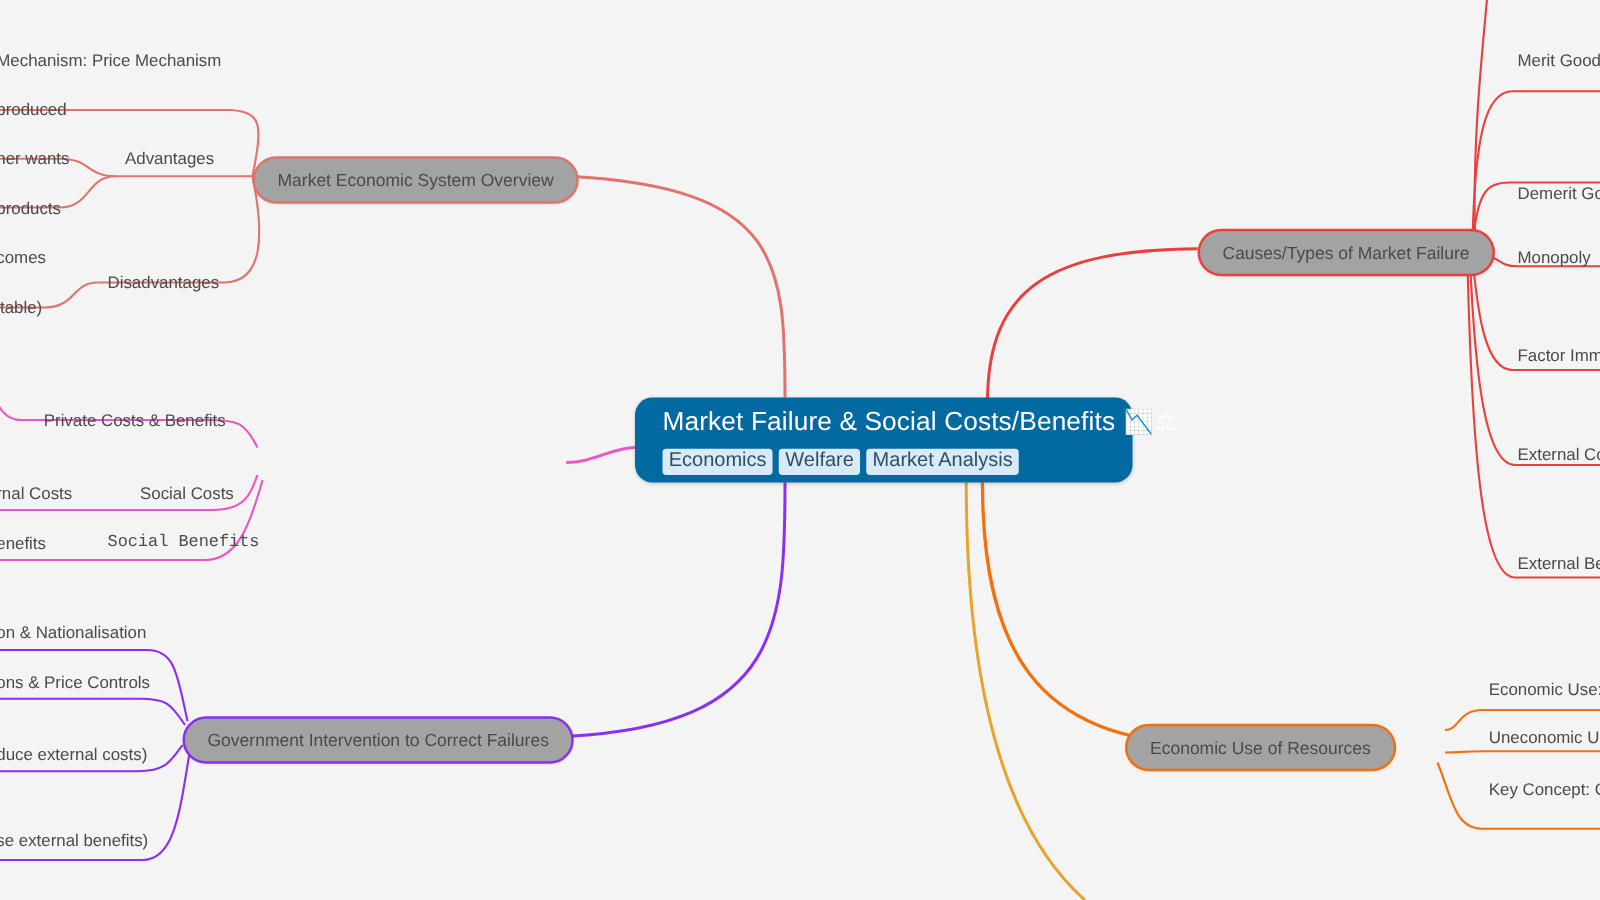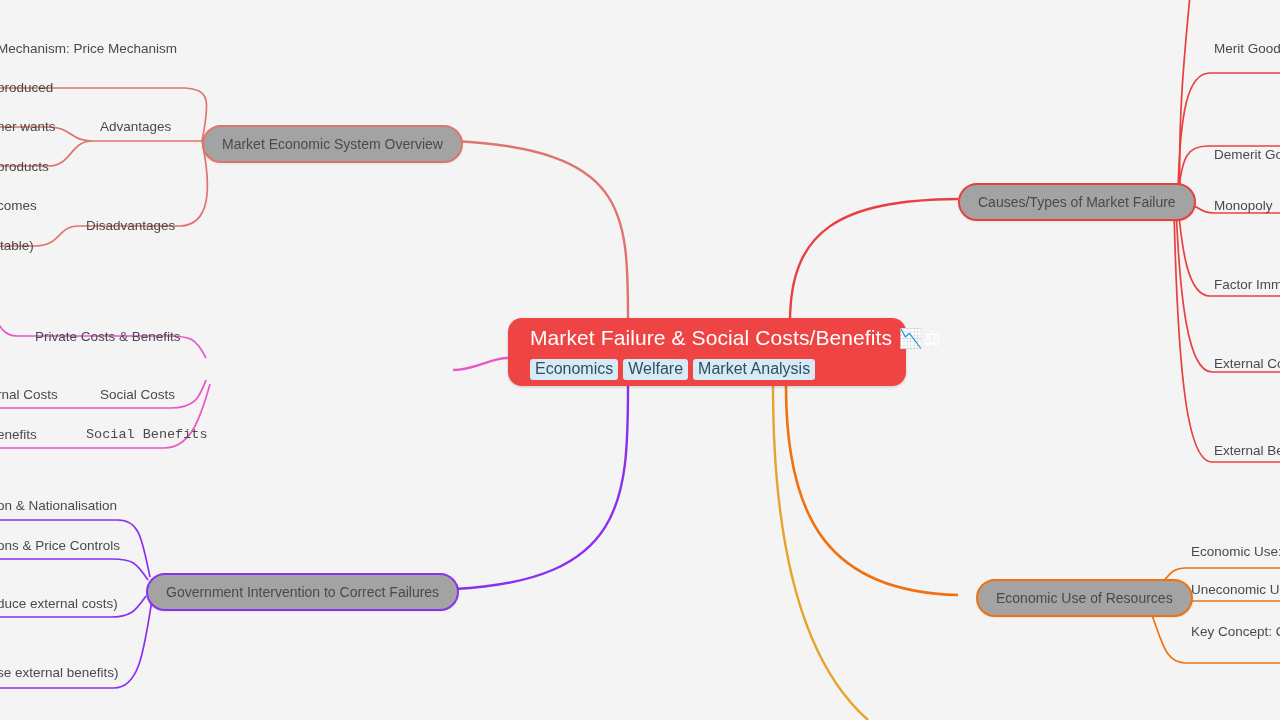--- a/index.html
+++ b/index.html
@@ -10,21 +10,21 @@
     font-family:"Liberation Sans", sans-serif;
   }
   #canvas { position:relative; width:1280px; height:720px; }
   #edges { position:absolute; inset:0; width:1280px; height:720px; }
 
   
   .central {
     position:absolute;
     display:flex; flex-direction:column;
     justify-content:center;
-    background:#ef4444;
+    background:#0369a1;
     border-radius:14px;
     padding:14px 30px 12px 22px;
     box-shadow:0 1px 3px rgba(0,0,0,.18);
   }
   .central-title {
     color:#ffffff;
     font-size:21px;
     letter-spacing:.1px;
     white-space:nowrap;
     display:flex; align-items:center; gap:7px;
@@ -135,36 +135,36 @@
 
 
   <div class="node" style="left:146px; top:573px; border-color:#8b2ff0;">
     <span>Government Intervention to Correct Failures</span>
   </div>
 
   <div class="node" style="left:958px; top:183px; border-color:#e8403f;">
     <span>Causes/Types of Market Failure</span>
   </div>
 
-  <div class="node" style="left:976px; top:579px; border-color:#f2700d;">
+  <div class="node" style="left:900px; top:579px; border-color:#f2700d;">
     <span>Economic Use of Resources</span>
   </div>
 
   <div class="leaf" style="left:-3px; top:40px;">Mechanism: Price Mechanism</div>
   <div class="leaf" style="left:-3px; top:79px;">produced</div>
   <div class="leaf" style="left:100px; top:118px;">Advantages</div>
   <div class="leaf" style="left:-3px; top:118px;">ner wants</div>
   <div class="leaf" style="left:-3px; top:158px;"> products</div>
   <div class="leaf" style="left:-3px; top:197px;">comes</div>
   <div class="leaf" style="left:86px; top:217px;">Disadvantages</div>
   <div class="leaf" style="left:-3px; top:237px;">itable)</div>
 
   <div class="leaf" style="left:35px; top:328px;">Private Costs &amp; Benefits</div>
   <div class="leaf" style="left:-3px; top:386px;">rnal Costs</div>
-  <div class="leaf" style="left:100px; top:386px;">Social Costs</div>
+  <div class="leaf" style="left:112px; top:386px;">Social Costs</div>
   <div class="leaf" style="left:-3px; top:426px;">enefits</div>
   <div class="leaf" style="left:86px; top:426px;font-family:Liberation Mono, monospace;">Social Benefits</div>
 
   <div class="leaf" style="left:-3px; top:497px;">on &amp; Nationalisation</div>
   <div class="leaf" style="left:-3px; top:537px;">ons &amp; Price Controls</div>
   <div class="leaf" style="left:-3px; top:595px;">duce external costs)</div>
   <div class="leaf" style="left:-3px; top:664px;">se external benefits)</div>
 
   <div class="leaf" style="left:1214px; top:40px;">Merit Good</div>
   <div class="leaf" style="left:1214px; top:146px;">Demerit Go</div>

